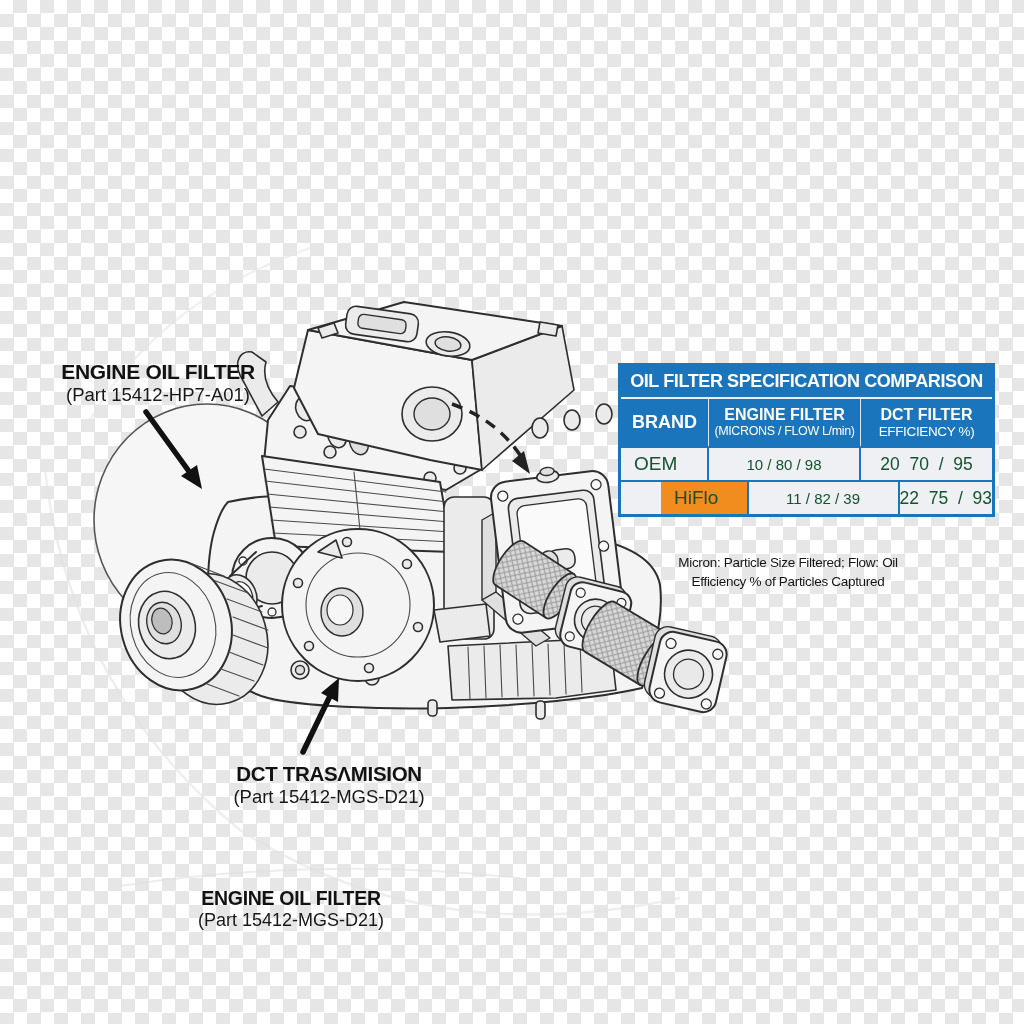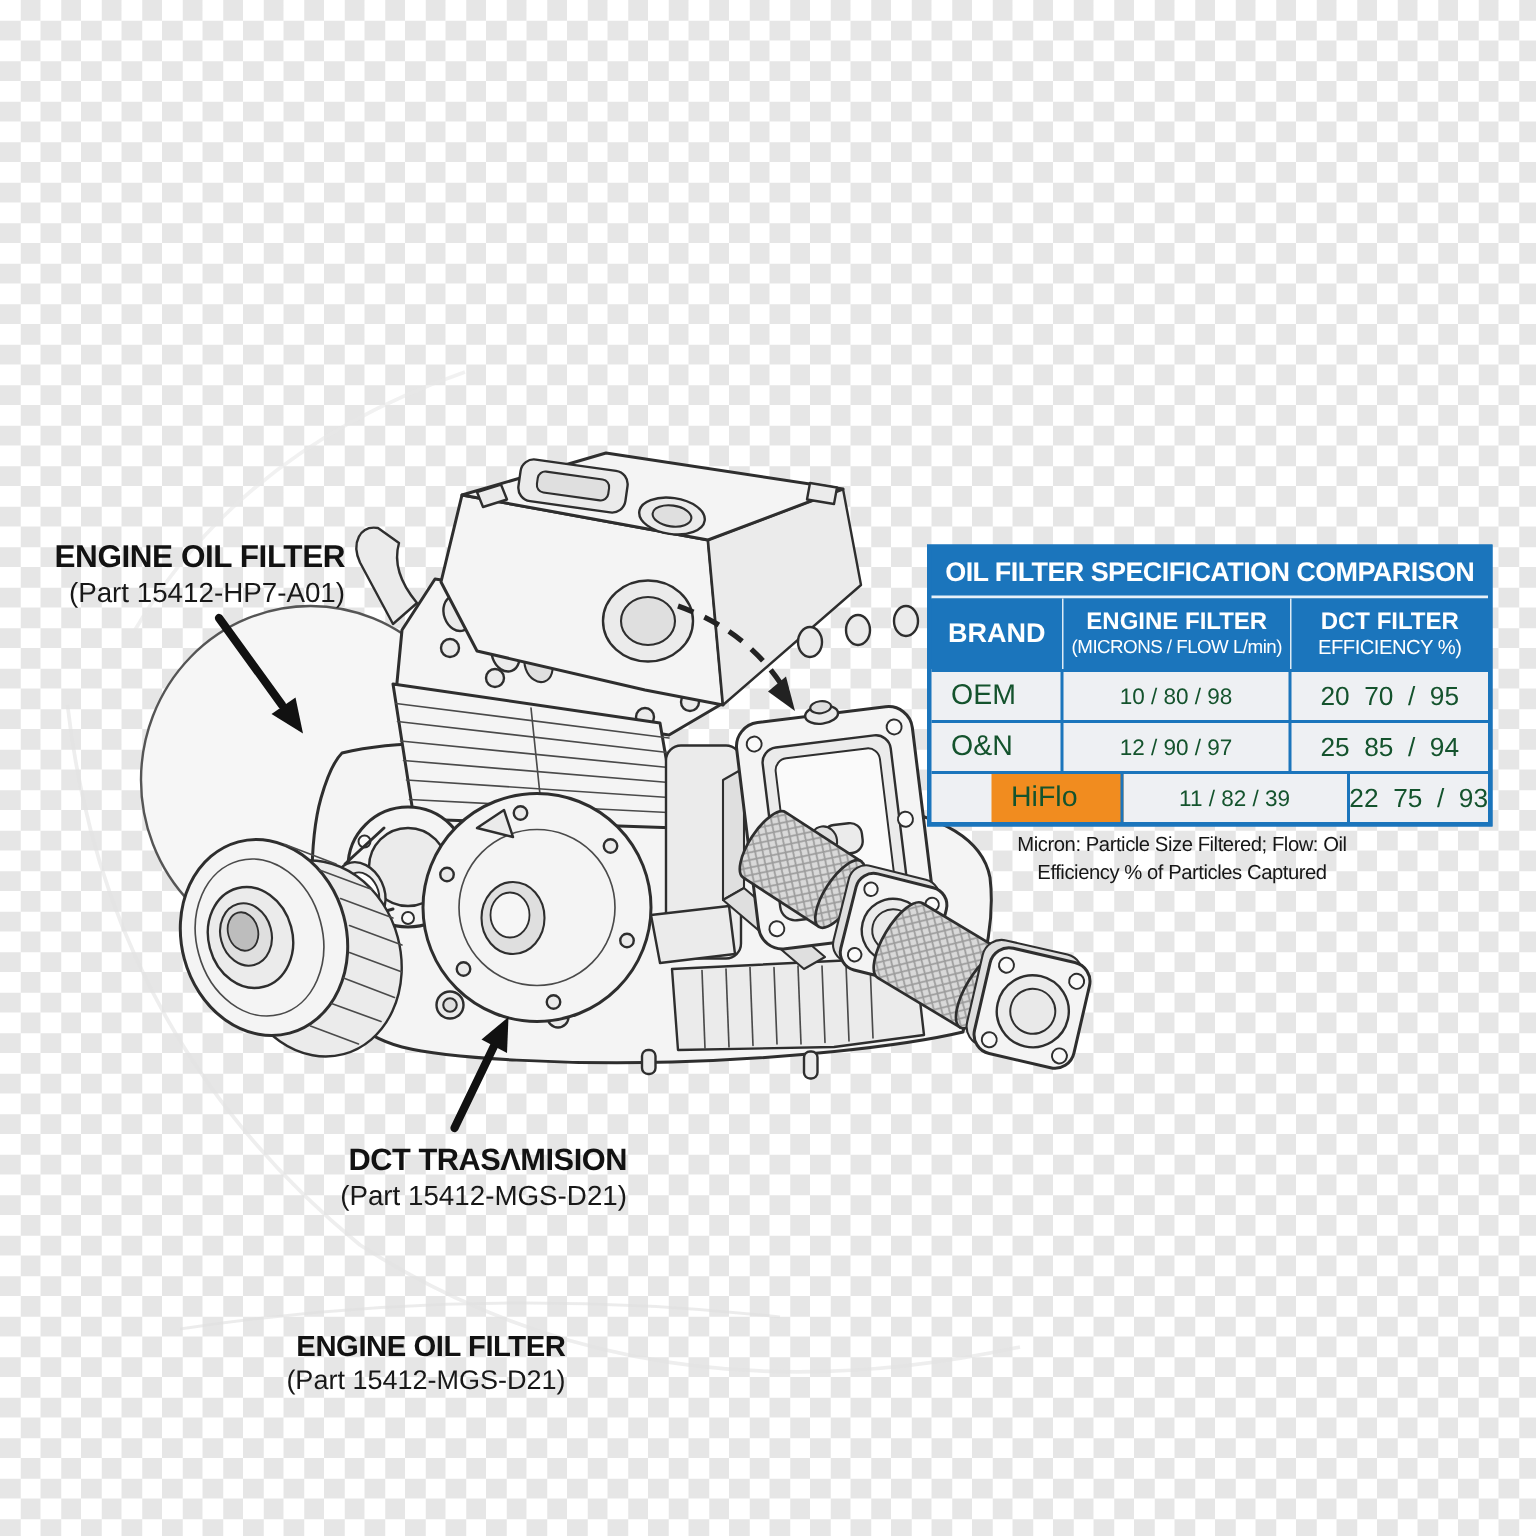--- a/index.html
+++ b/index.html
@@ -4,21 +4,21 @@
 <style>
   html,body{margin:0;padding:0;background:#fff;}
   .stage{
     position:relative;width:1024px;height:1024px;overflow:hidden;
     font-family:"Liberation Sans","DejaVu Sans",sans-serif;
     background:conic-gradient(#e6e6e6 25%,#ffffff 0 50%,#e6e6e6 0 75%,#ffffff 0) 0 0/27px 27px;
   }
   .art{position:absolute;left:0;top:0;width:1024px;height:1024px;}
 
   
-  .label{position:absolute;text-align:right;color:#121212;white-space:nowrap;}
+  .label{position:absolute;text-align:center;color:#121212;white-space:nowrap;padding-left:36px;}
   .l-title{font-weight:700;letter-spacing:-0.3px;}
   .l-part{font-weight:400;margin-top:0px;color:#181818;}
   .label-top{left:14px;top:360px;width:216px;}
   .label-top .l-title{font-size:21px;}
   .label-top .l-part{font-size:18.5px;}
   .label-dct{left:168px;top:762px;width:250px;}
   .label-dct .l-title{font-size:20.5px;}
   .label-dct .l-part{font-size:18.5px;}
   .label-bottom{left:133px;top:887px;width:244px;}
   .label-bottom .l-title{font-size:19.5px;}
@@ -293,25 +293,20 @@
         <div class="th-main">DCT FILTER</div>
         <div class="th-sub">EFFICIENCY %)</div>
       </div>
     </div>
     <div class="t-row">
       <div class="td td-brand">OEM</div>
       <div class="td td-engine">10 / 80 / 98</div>
       <div class="td td-dct">20  70  /  95</div>
     </div>
     <div class="t-row">
-      <div class="td td-brand">O&amp;N</div>
-      <div class="td td-engine">12 / 90 / 97</div>
-      <div class="td td-dct">25  85  /  94</div>
-    </div>
-    <div class="t-row">
       <div class="td td-brand highlight">HiFlo</div>
       <div class="td td-engine">11 / 82 / 39</div>
       <div class="td td-dct">22  75  /  93</div>
     </div>
   </div>
 
   <div class="footnote">
     <div>Micron: Particle Size Filtered; Flow: Oil</div>
     <div>Efficiency % of Particles Captured</div>
   </div>

